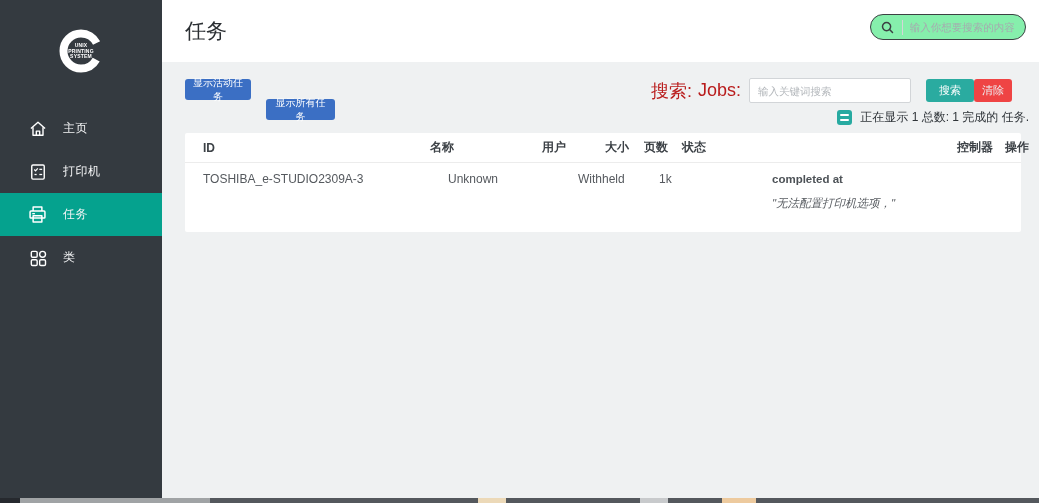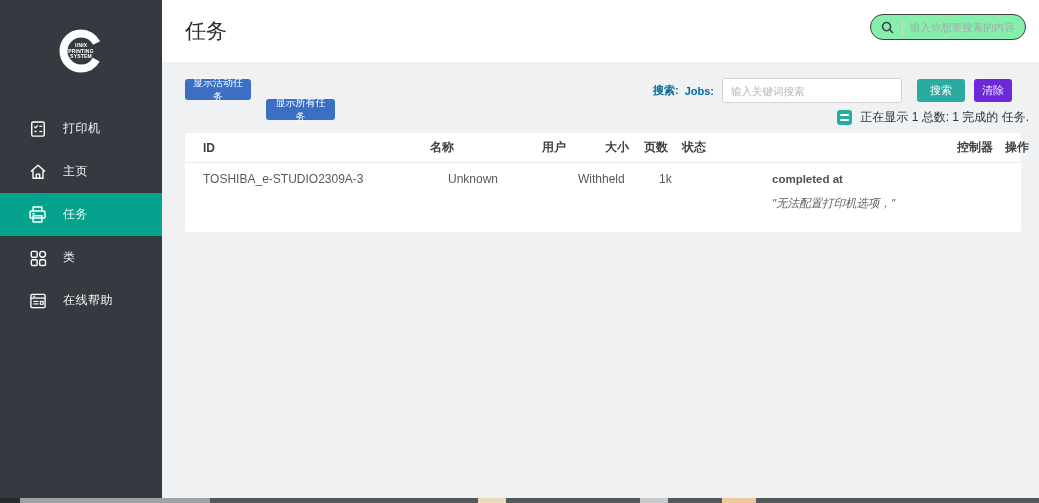--- a/index.html
+++ b/index.html
@@ -32,28 +32,28 @@
   .search-pill input::placeholder { color:#a6abaf; }
 
   
   .btn { display:inline-flex; align-items:center; justify-content:center; border:0; cursor:pointer;
          color:#fff; border-radius:3px; font-family:"Liberation Sans", sans-serif; }
   .btn-blue { position:absolute; top:79px; height:21px; padding:0 7px; font-size:10px; background:#3b6fc4; }
   #btn-show-active { left:185px; width:66px; }
   #btn-show-all { left:266px; width:69px;margin-top:20px; }
 
   .search-cluster { position:absolute; top:78px; right:27px; display:flex; align-items:center; }
-  .search-cluster .lbl { font-size:11px; font-weight:bold; color:#0369a1; }
+  .search-cluster .lbl { font-size:18px; font-weight:normal; color:#b91c1c; }
   .search-cluster .lbl + .lbl { margin-left:6px; }
-  .keyword-input { margin-left:8px; width:180px; height:25px; border:1px solid #d2d5d8; border-radius:2px;
+  .keyword-input { margin-left:8px; width:162px; height:25px; border:1px solid #d2d5d8; border-radius:2px;
                    padding:0 8px; font-size:10.5px; color:#444; outline:none;
                    font-family:"Liberation Sans", sans-serif; }
   .keyword-input::placeholder { color:#b3b7bb; }
   .btn-search { margin-left:15px; width:48px; height:23px; font-size:11px; background:#2aaba0; }
-  .btn-clear { margin-left:9px; width:38px; height:23px; font-size:11px; background:#6d28d9; color:#eef0f3; }
+  .btn-clear { width:38px; height:23px; font-size:11px; background:#ef4444; color:#eef0f3; }
 
   .summary-row { position:absolute; top:109px; right:10px; display:flex; align-items:center; gap:8px; }
   .summary-icon { width:15px; height:15px; border-radius:3px; background:#27aaa1;
                   display:flex; flex-direction:column; align-items:center; justify-content:center; gap:2.5px; }
   .summary-icon i { display:block; width:9px; height:2px; background:#fff; border-radius:1px; }
   .summary-text { font-size:12px; color:#2f3439; }
 
   
   .table-card { position:absolute; left:185px; top:133px; width:836px; height:99px; background:#fff; border-radius:2px; }
   .t-row { display:flex; padding:0 18px; }
@@ -96,42 +96,42 @@
       <div class="logo-text">
         <div>UNIX</div>
         <div>PRINTING</div>
         <div>SYSTEM</div>
       </div>
     </div>
 
     <nav class="nav">
       <div class="nav-item">
         <span class="nav-icon">
+          <svg width="20" height="20" viewBox="0 0 24 24" fill="none" stroke="#fff" stroke-width="1.7" stroke-linejoin="round">
+            <path d="M3.5 11.5 L12 4 L20.5 11.5"></path>
+              <path d="M6 9.8 V19.5 H18 V9.8"></path>
+              <path d="M10 19.5 v-5 h4 v5"></path>
+          </svg>
+        </span>
+        <span class="nav-label">主页</span>
+      </div>
+
+      <div class="nav-item">
+        <span class="nav-icon">
           <svg width="20" height="20" viewBox="0 0 24 24" fill="none" stroke="#fff" stroke-width="1.7">
             <rect x="4.5" y="3.5" width="15" height="17" rx="1.5"></rect>
             <path d="M7.5 9 l1.6 1.6 l2.6 -3" stroke-width="1.5"></path>
               <path d="M13.6 8.8 h3.4" stroke-width="1.5"></path>
             <path d="M7.8 15 h2.6" stroke-width="1.5"></path>
               <path d="M13.6 15 h3.4" stroke-width="1.5"></path>
           </svg>
         </span>
         <span class="nav-label">打印机</span>
       </div>
 
-      <div class="nav-item">
-        <span class="nav-icon">
-          <svg width="20" height="20" viewBox="0 0 24 24" fill="none" stroke="#fff" stroke-width="1.7" stroke-linejoin="round">
-            <path d="M3.5 11.5 L12 4 L20.5 11.5"></path>
-              <path d="M6 9.8 V19.5 H18 V9.8"></path>
-              <path d="M10 19.5 v-5 h4 v5"></path>
-          </svg>
-        </span>
-        <span class="nav-label">主页</span>
-      </div>
-
       <div class="nav-item active">
         <span class="nav-icon">
           <svg width="21" height="21" viewBox="0 0 24 24" fill="none" stroke="#fff" stroke-width="1.7" stroke-linejoin="round">
             <path d="M7 8 V3.5 h10 V8"></path>
             <rect x="3.5" y="8" width="17" height="8" rx="1"></rect>
             <path d="M6 11 h3" stroke-width="1.5"></path>
             <rect x="7" y="13.5" width="10" height="7"></rect>
           </svg>
         </span>
         <span class="nav-label">任务</span>
@@ -143,33 +143,20 @@
             <rect x="4" y="4" width="7" height="7" rx="1.5"></rect>
               <rect x="14" y="4" width="7" height="7" rx="3.5"></rect>
             <rect x="4" y="14" width="7" height="7" rx="1.5"></rect>
               <rect x="14" y="14" width="7" height="7" rx="1.5"></rect>
           </svg>
         </span>
         <span class="nav-label">类</span>
       </div>
 
 
-      <div class="nav-item">
-        <span class="nav-icon">
-          <svg width="20" height="20" viewBox="0 0 24 24" fill="none" stroke="#fff" stroke-width="1.6">
-            <rect x="3.5" y="4" width="17" height="16" rx="1.5"></rect>
-            <path d="M3.5 8.5 h17"></path>
-            <path d="M6.2 6.3 h2.5" stroke-width="1.4"></path>
-            <path d="M6.5 12.5 h6" stroke-width="1.4"></path>
-              <path d="M6.5 15.5 h6" stroke-width="1.4"></path>
-            <rect x="14.8" y="12.5" width="3.4" height="3.4" stroke-width="1.4"></rect>
-          </svg>
-        </span>
-        <span class="nav-label">在线帮助</span>
-      </div>
     </nav>
   </aside>
 
   <header class="main-header">
     <div class="page-title">任务</div>
     <div class="search-pill">
       <span style="display:inline-flex;">
         <svg width="15" height="15" viewBox="0 0 24 24" fill="none" stroke="#3c4043" stroke-width="2.4" stroke-linecap="round">
           <circle cx="10.5" cy="10.5" r="6.5"></circle>
             <path d="M15.3 15.3 L20 20"></path>

